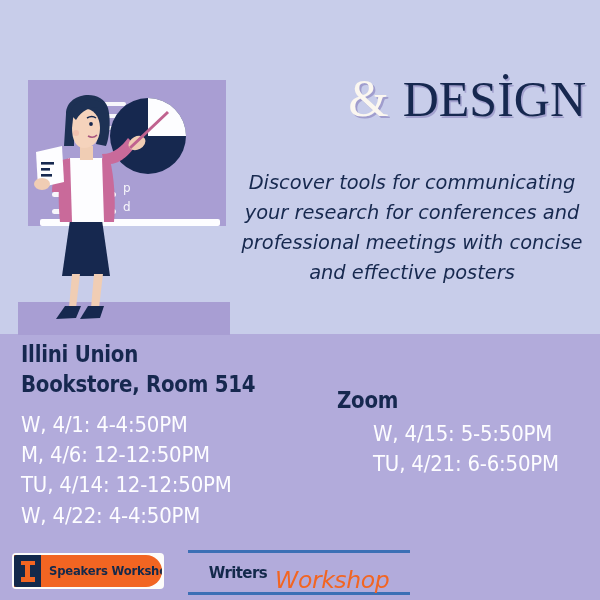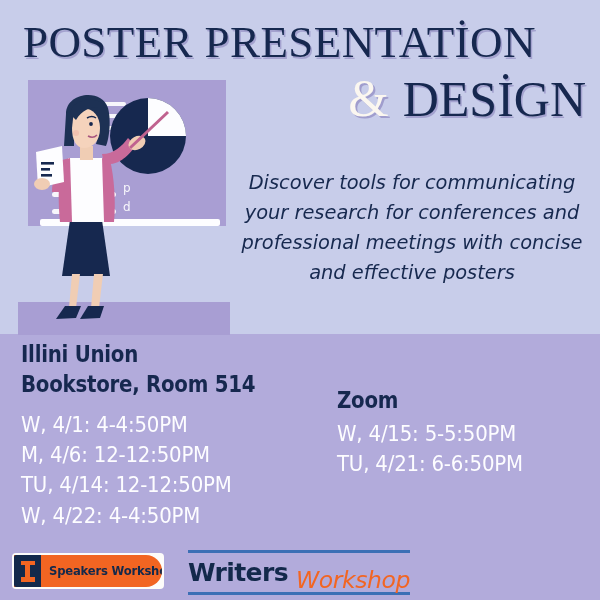--- a/index.html
+++ b/index.html
@@ -109,21 +109,21 @@
     top: 340px;
     width: 320px;
   }
   #col-left .dates { margin-top: 10px; }
   #col-right {
     position: absolute;
     left: 337px;
     top: 386px;
     width: 260px;
   }
-  #col-right .dates { margin-top: 3px; }
+  #col-right .dates { margin-top: 3px; margin-left: 36px; }
   
   #footer {
     position: absolute;
     left: 0;
     top: 546px;
     width: 600px;
     height: 54px;
   }
   .ilogo {
     width: 26px;
@@ -207,42 +207,41 @@
     box-sizing: border-box;
     border-top: 3px solid #3c6fb5;
     border-bottom: 3px solid #3c6fb5;
     display: flex;
     align-items: center;
     justify-content: center;
   }
   #logo-writers .w1 {
     font-family: "DejaVu Sans", sans-serif;
     font-weight: bold;
-    font-size: 25px;
+    font-size: 15px;
     color: #13294b;
     letter-spacing: -0.6px;
   }
   #logo-writers .w2 {
     font-family: "DejaVu Sans", sans-serif;
     font-style: italic;
     font-size: 23.5px;
     color: #f26522;
     margin-left: 8px;
     letter-spacing: -0.4px;
     margin-top: 15px;
   }
 </style>
 </head>
 <body>
 
 <div id="poster">
 
   <div class="band-lower"></div>
 
-  <div id="title-line1">POSTER PRESENTATİON</div>
   <div id="title-line2">
     <span class="amp">&amp;</span><span>DESİGN</span>
   </div>
 
   <div id="description">Discover tools for communicating your research for conferences and professional meetings with concise and effective posters</div>
 
   <div id="illustration">
     <svg width="212" height="255" viewBox="0 0 212 255" xmlns="http://www.w3.org/2000/svg">
 
       <rect x="10" y="0" width="198" height="146" fill="#a99ed3"></rect>

